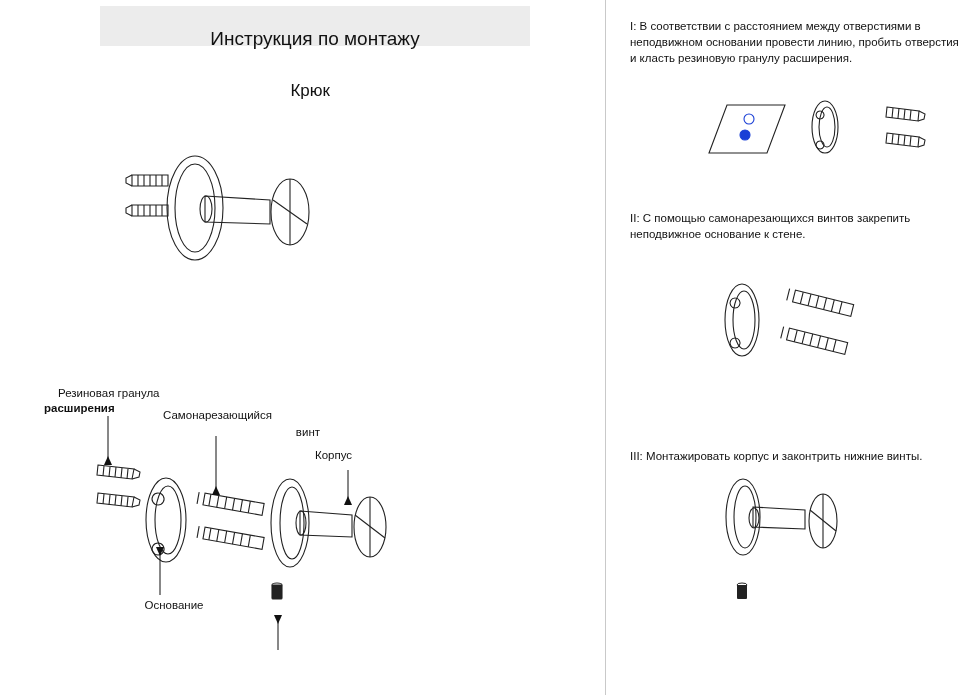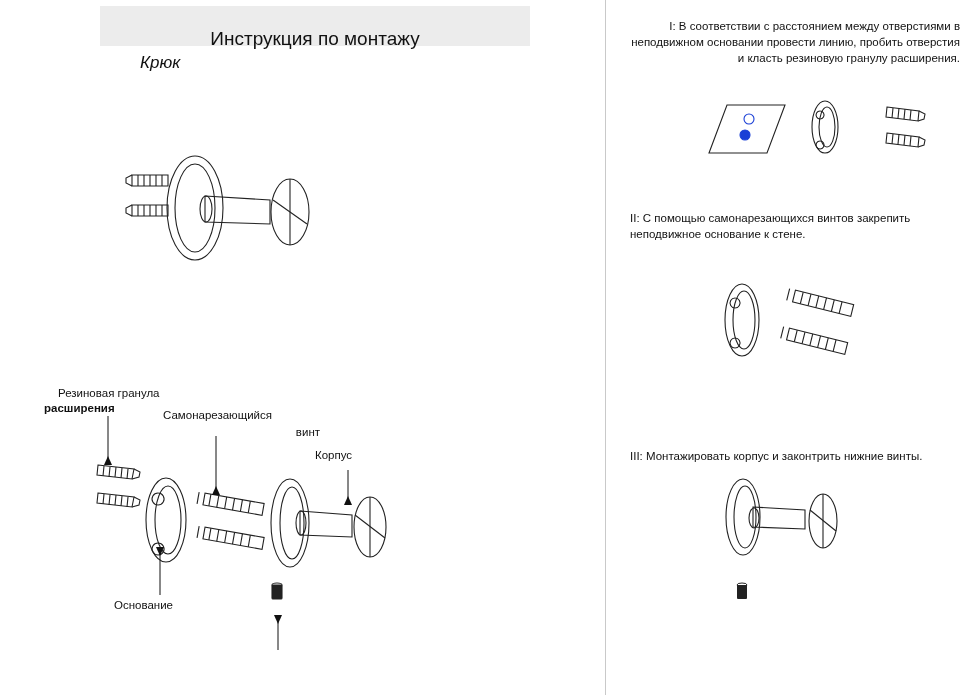--- a/index.html
+++ b/index.html
@@ -56,26 +56,25 @@
     left: 100px;
     top: 28px;
     width: 430px;
     text-align: center;
     font-size: 19px;
     color: #111;
   }
   .subtitle-text {
     position: absolute;
     left: 140px;
-    top: 53px;
+    top: 81px;
     width: 190px;
-    text-align: left;
+    text-align: right;
     font-size: 17px;
     color: #111;
-    font-style: italic;
   }
   .lbl {
     position: absolute;
     font-size: 11.5px;
     line-height: 14px;
     color: #111;
   }
   .step {
     position: absolute;
     font-size: 11.5px;
@@ -199,28 +198,28 @@
     </div>
 
     <div class="lbl" style="left:30px; top:386px; width:140px;padding-left:28px;">Резиновая гранула</div>
     <div class="lbl" style="left:44px; top:401px; width:140px;font-weight:bold;">расширения</div>
 
     <div class="lbl" style="left:163px; top:408px; width:160px;">Самонарезающийся</div>
     <div class="lbl" style="left:200px; top:425px; width:120px;text-align:right;">винт</div>
 
     <div class="lbl" style="left:315px; top:448px; width:100px;">Корпус</div>
 
-    <div class="lbl" style="left:114px; top:598px; width:120px;">Основание</div>
+    <div class="lbl" style="left:114px; top:598px; width:120px;text-align:center;">Основание</div>
 
     <div class="lbl" style="left:224px; top:678px; width:140px;margin-top:31px;">Запорный винт</div>
   </div>
 
   <div class="right-col">
 
-    <div class="step" style="left:18px; top:18px; width:330px;text-align:right;">I: В соответствии с расстоянием между отверстиями в неподвижном основании провести линию, пробить отверстия и класть резиновую гранулу расширения.</div>
+    <div class="step" style="left:18px; top:18px; width:330px;">I: В соответствии с расстоянием между отверстиями в неподвижном основании провести линию, пробить отверстия и класть резиновую гранулу расширения.</div>
 
     <div class="fig" style="left:95px; top:95px;">
       <svg width="250" height="80" viewBox="0 0 250 80">
         <g fill="none" stroke="#222" stroke-width="1.1">
 
           <path d="M20,10 L78,10 L60,58 L2,58 Z"></path>
           <circle cx="42" cy="24" r="5" fill="#fff" stroke="#1a3fd6"></circle>
           <circle cx="38" cy="40" r="5" fill="#1a3fd6" stroke="#1a3fd6"></circle>
 
           <g>

